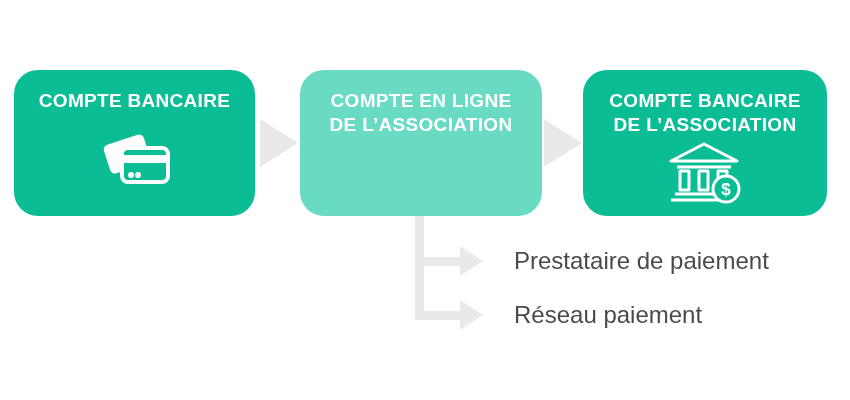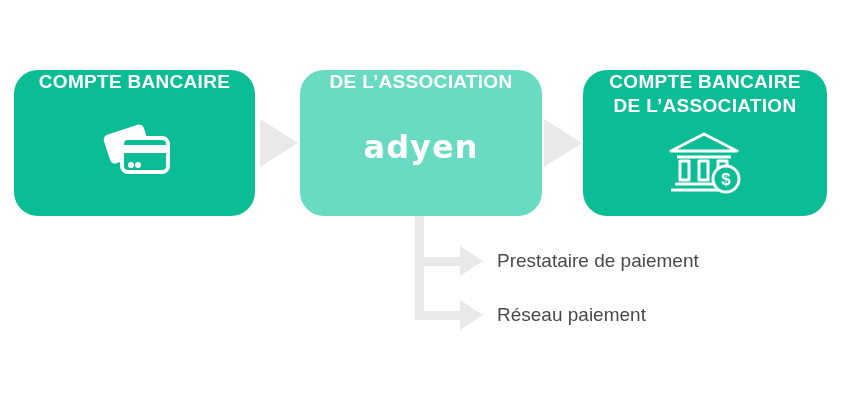--- a/index.html
+++ b/index.html
@@ -13,21 +13,21 @@
     color:var(--box-text,#ffffff);
     display:flex; flex-direction:column; align-items:center;
   }
   .box-primary   { background:var(--box-primary,#0abd95); }
   .box-secondary { background:var(--box-secondary,#69dbc2); }
   #box-member      { left:14px;  width:241px; }
   #box-online      { left:300px; width:242px; }
   #box-association { left:583px; width:244px; }
 
   .box-title {
-    text-align:center; font-weight:bold;
+    margin-top:19px; text-align:center; font-weight:bold;
     font-size:19px; line-height:24px; letter-spacing:0.3px;
   }
   .box-media {
     flex:1; width:100%; display:flex; align-items:center; justify-content:center;
     padding-bottom:10px;
   }
   .adyen-logo {
     font-family:"DejaVu Sans", sans-serif; font-weight:800;
     font-size:32px; letter-spacing:1px; padding-bottom:6px;
   }
@@ -47,21 +47,21 @@
 
   .arrowhead {
     position:absolute; width:0; height:0;
     border-top:15px solid transparent; border-bottom:15px solid transparent;
     border-left:23px solid var(--connector-gray,#e9e9e9);
   }
   #arrowhead1 { left:460px; top:246px; }
   #arrowhead2 { left:460px; top:300px; }
 
   .branch-label {
-    position:absolute; left:497px; font-size:19px; line-height:24px;
+    position:absolute; left:514px; font-size:24px; line-height:24px;
     color:var(--label-text,#4a4a4a);
   }
   #label1 { top:249px; }
   #label2 { top:303px; }
 
   .card-front { fill:var(--box-primary,#0abd95); stroke:#ffffff; }
   .coin       { fill:var(--box-primary,#0abd95); stroke:#ffffff; }
 </style>
 </head>
 <body>
@@ -80,24 +80,22 @@
         <circle cx="33" cy="44" r="3" fill="#ffffff"></circle>
         <circle cx="40" cy="44" r="3" fill="#ffffff"></circle>
       </svg>
     </div>
   </div>
 
   <div class="arrow-right" id="arrow-1"></div>
 
   <div class="box box-secondary" id="box-online">
     <div class="box-title">
+      <div>COMPTE EN LIGNE</div>
       <div>DE L’ASSOCIATION</div>
-    </div>
-    <div class="box-media">
-      <div class="adyen-logo">adyen</div>
     </div>
   </div>
 
   <div class="arrow-right" id="arrow-2"></div>
 
   <div class="box box-primary" id="box-association">
     <div class="box-title">
       <div>COMPTE BANCAIRE</div>
       <div>DE L’ASSOCIATION</div>
     </div>

